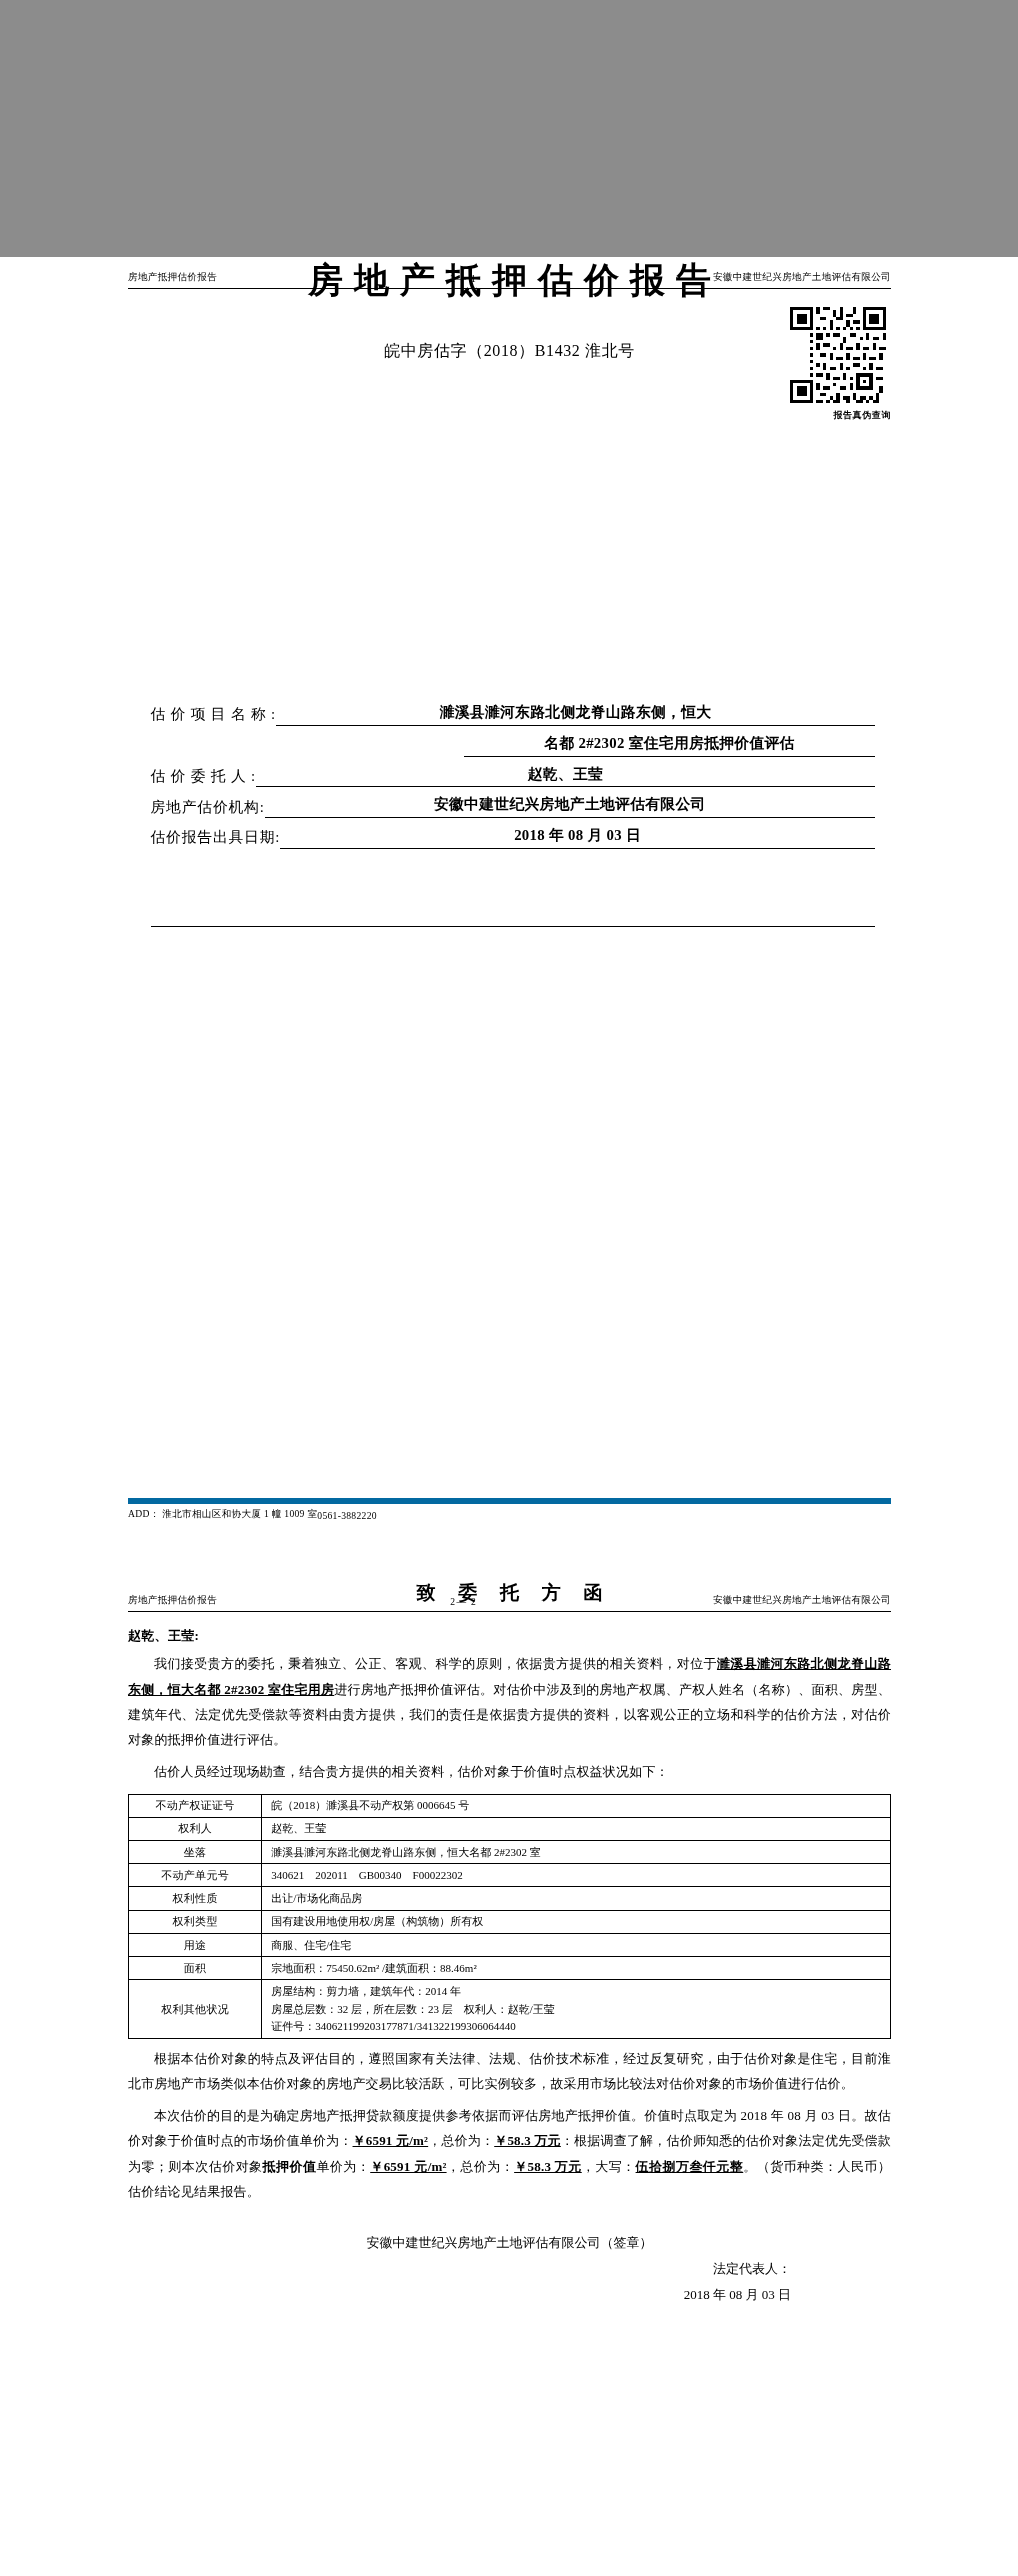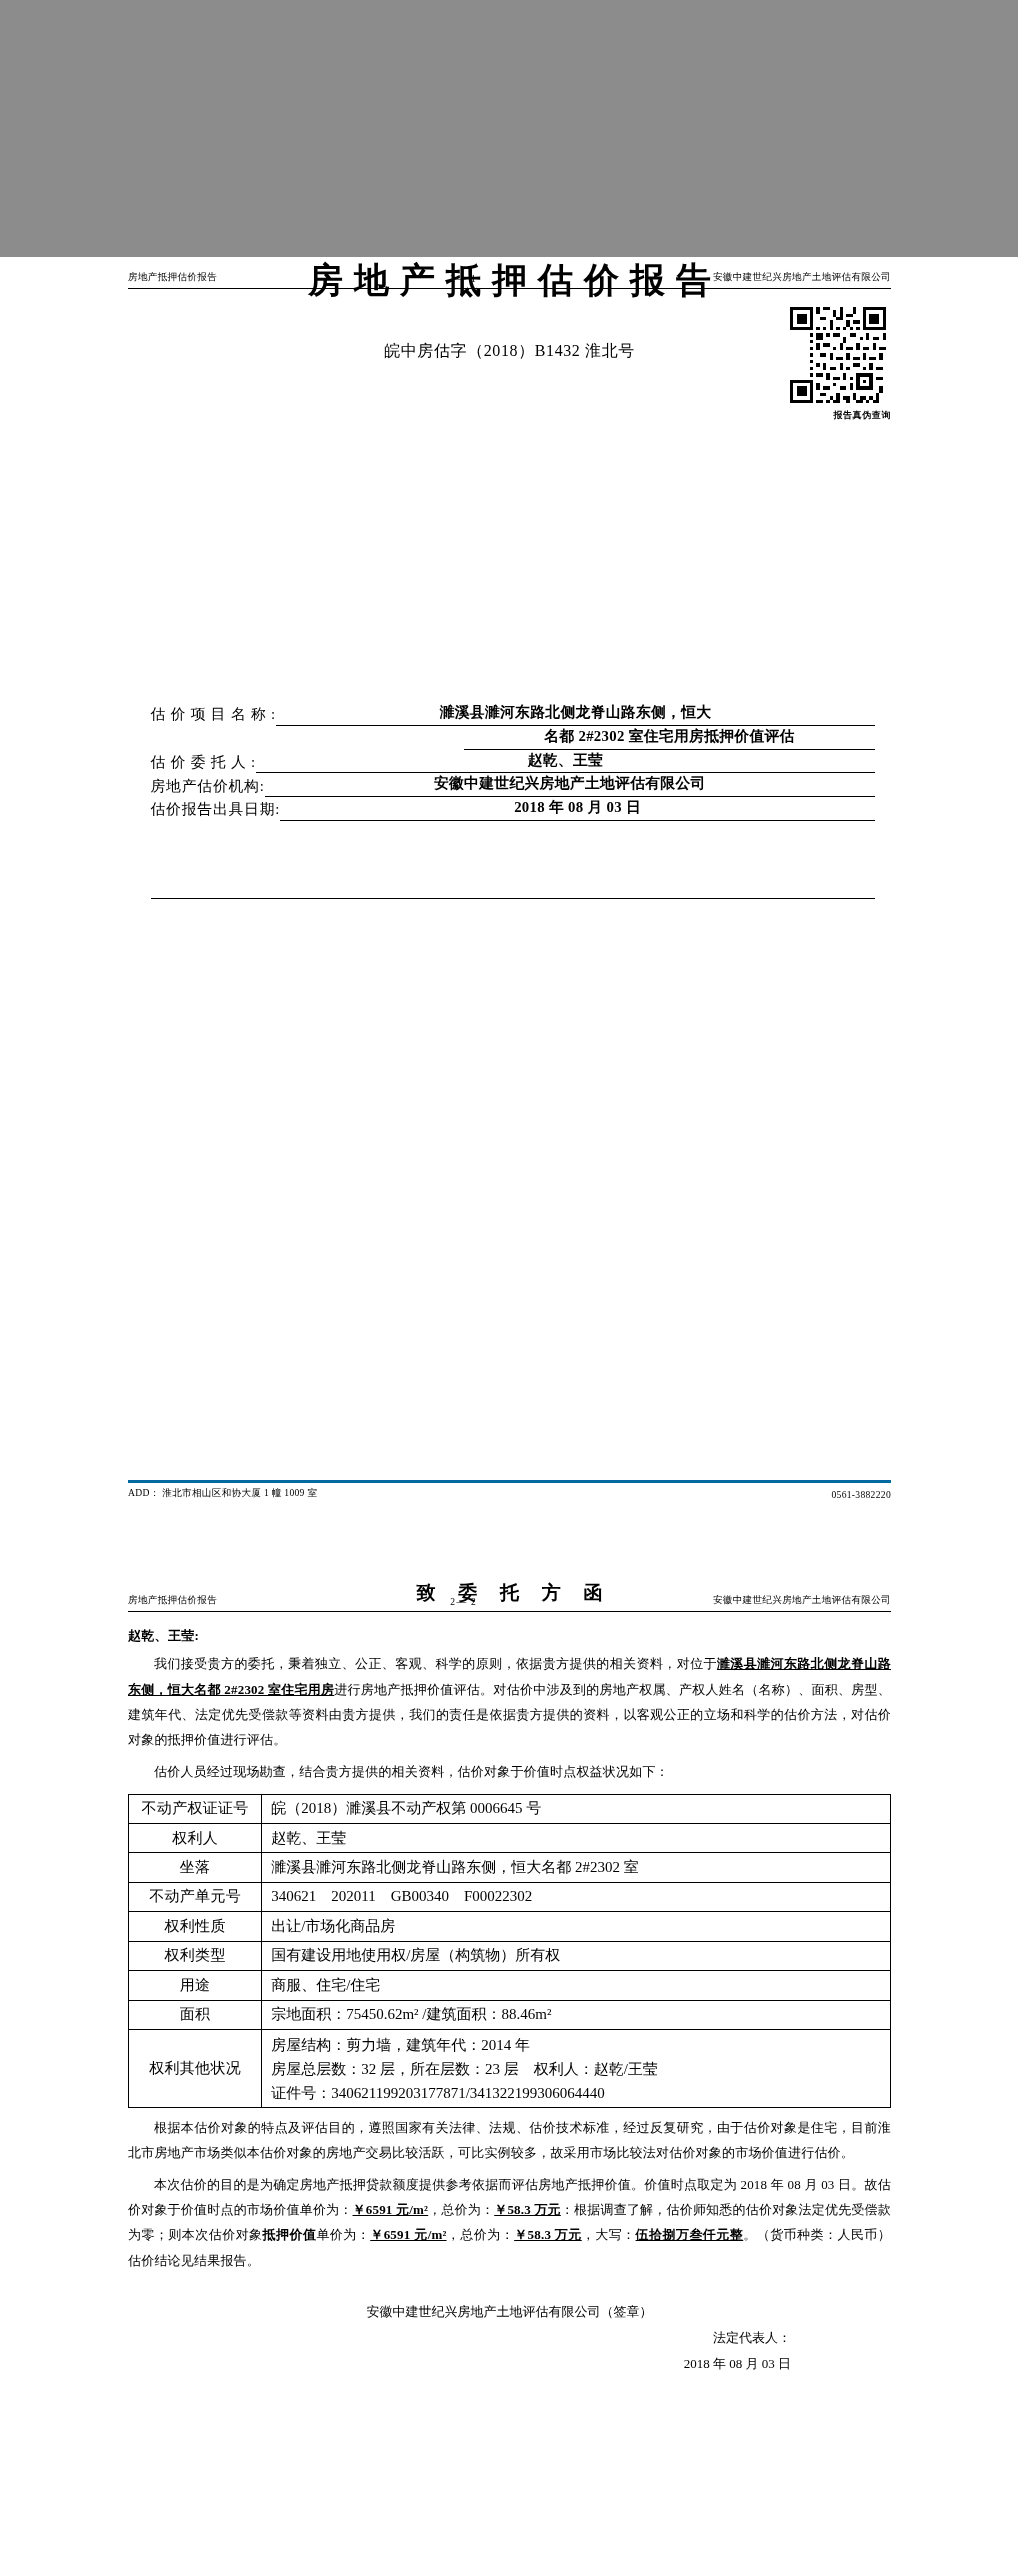--- a/index.html
+++ b/index.html
@@ -39,26 +39,25 @@
     padding-bottom: 3.9px;
   }
   .runhead .rh-left { width: 33%; text-align: left; }
   .runhead .rh-mid { width: 20%; text-align: center; letter-spacing: 1.3px; }
   .runhead .rh-right { width: 45%; text-align: right; }
 
   .runfoot {
     position: absolute;
     left: 128px;
     right: 128px;
-    bottom: 32px;
+    bottom: 11px;
     display: flex;
     align-items: flex-end;
-    justify-content: space-between;
     font-size: 9.6px;
-    border-top: 3px solid #0369a1;
+    border-top: 6px solid #0369a1;
     padding-top: 4.5px;
     font-family: "Liberation Serif", serif;
   }
   .runfoot .rf-left { letter-spacing: 0.3px; }
   .runfoot .rf-right { letter-spacing: 0.3px; }
 
   
   .qr-wrap {
     position: absolute;
     right: 128px;
@@ -97,20 +96,21 @@
   }
 
   .fields {
     margin-top: 340px;
     padding: 0 16px 0 22.5px;
   }
   .frow {
     display: flex;
     align-items: flex-end;
     font-size: 14.8px;
+    margin-bottom: 7px;
     line-height: 1.45;
   }
   .flabel {
     white-space: nowrap;
     letter-spacing: 0.8px;
   }
   .fvalue {
     flex: 1;
     border-bottom: 0.9px solid #000;
     text-align: center;
@@ -152,21 +152,21 @@
     text-indent: 2em;
     letter-spacing: 0.2px;
   }
   p.body b { font-weight: bold; }
   .u { text-decoration: underline; }
 
   table.info {
     width: 100%;
     border-collapse: collapse;
     margin-top: 9px;
-    font-size: 15px;
+    font-size: 11px;
   }
   table.info td {
     border: 0.8px solid #000;
     padding: 2.6px 5.1px;
     line-height: 1.55;
     vertical-align: middle;
   }
   table.info td.k {
     width: 122px;
     text-align: center;

